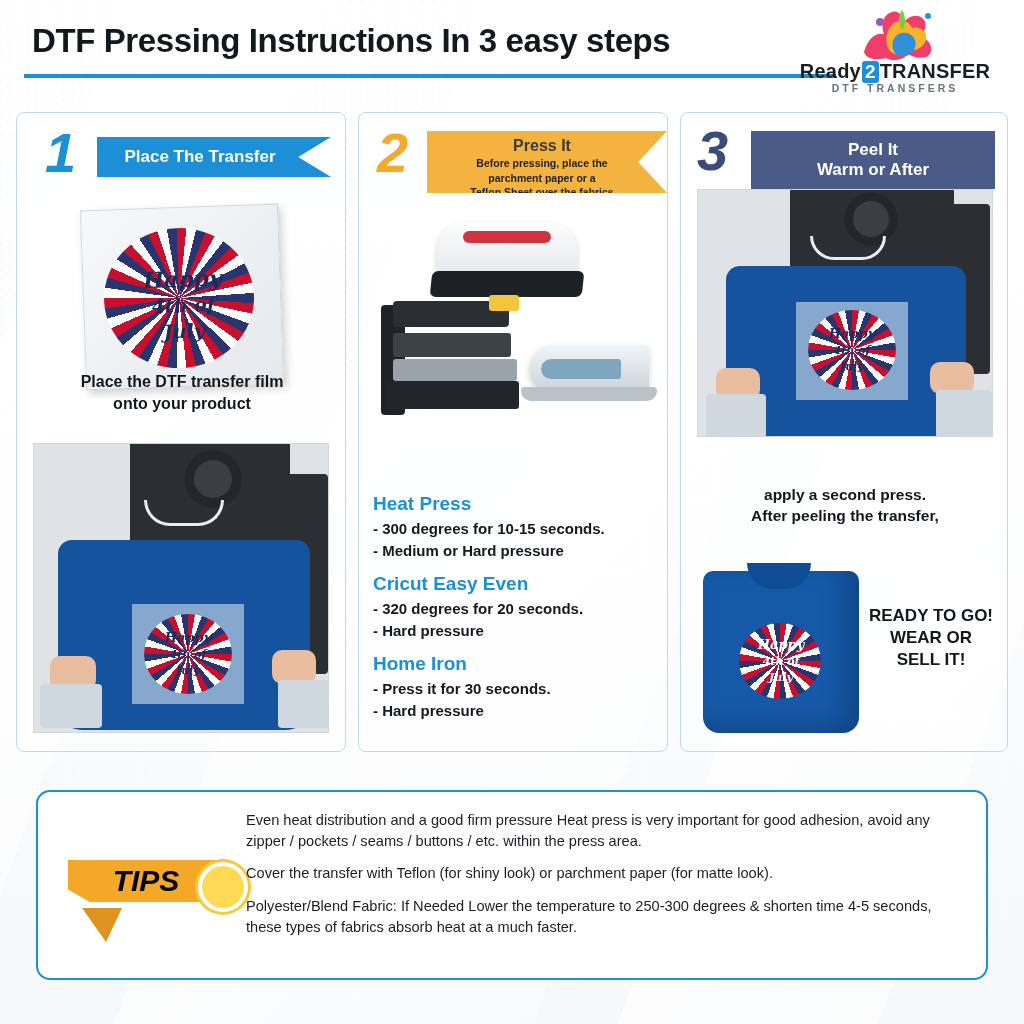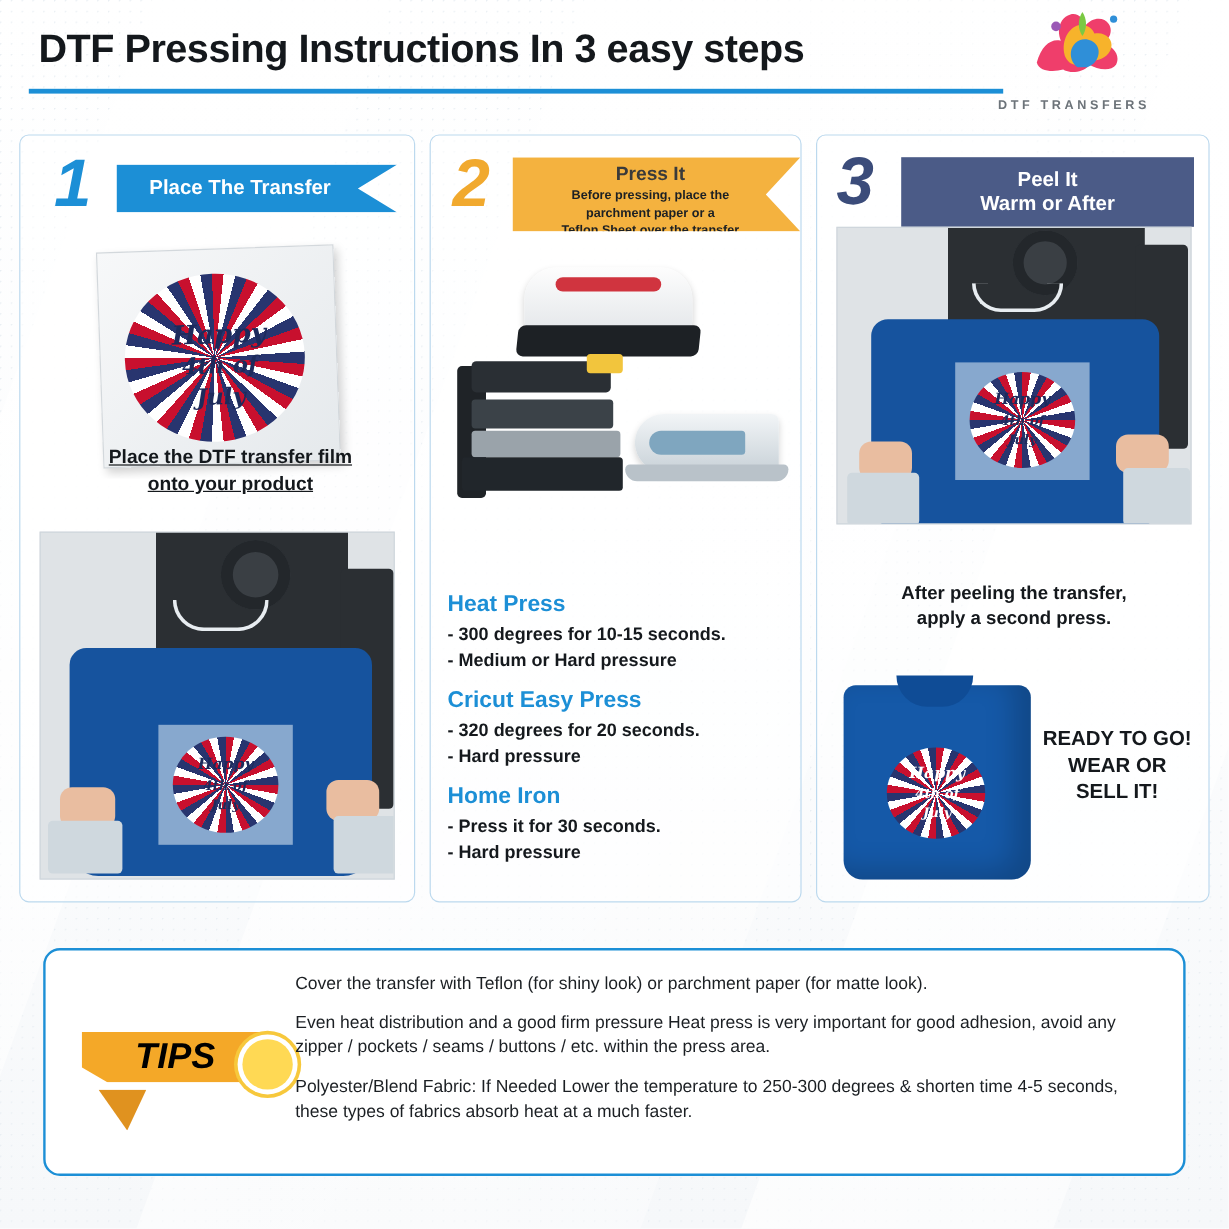--- a/index.html
+++ b/index.html
@@ -230,20 +230,23 @@
 
     <div class="logo">
       <svg class="logo-splash" viewBox="0 0 84 52">
         <path d="M6 44 C10 30 18 24 26 26 C22 16 26 6 34 4 C40 2 46 8 46 14 C52 6 62 6 66 12 C70 18 66 26 60 28 C70 30 76 38 72 46 C68 52 56 50 50 46 C46 52 34 54 28 50 C20 52 8 52 6 44Z" fill="#ef3e6b"></path>
         <path d="M30 40 C26 30 30 18 38 14 C44 11 52 14 54 20 C62 18 70 24 68 32 C66 40 56 44 48 42 C44 48 34 48 30 40Z" fill="#f7b32b"></path>
         <path d="M40 48 C34 44 32 34 38 28 C43 23 52 24 56 30 C60 36 56 46 48 48 Z" fill="#2f8fd8"></path>
         <path d="M44 2 C48 8 48 16 44 22 C40 16 40 8 44 2Z" fill="#7ac943"></path>
         <circle cx="22" cy="14" r="4" fill="#9b59b6"></circle>
         <circle cx="70" cy="8" r="3" fill="#2f8fd8"></circle>
       </svg>
+      <div class="logo-text">
+        <span>Ready</span><span class="two">2</span><span>TRANSFER</span>
+      </div>
       <div class="logo-sub">DTF TRANSFERS</div>
     </div>
   </div>
 
   <div class="col col1">
 
     <div class="banner b1">
       <div class="num">1</div>
       <div class="ribbon">Place The Transfer</div>
     </div>
@@ -253,21 +256,21 @@
         <div class="art" style="left:6px; top:6px; width:186px; height:168px;">
           <div class="petals" style="left:14px; top:14px; width:150px; height:140px; background:
               conic-gradient(#c8102e 0 8deg,#ffffff 8deg 16deg,#28356f 16deg 24deg,#c8102e 24deg 32deg,#ffffff 32deg 40deg,#28356f 40deg 48deg,#c8102e 48deg 56deg,#ffffff 56deg 64deg,#28356f 64deg 72deg,#c8102e 72deg 80deg,#ffffff 80deg 88deg,#28356f 88deg 96deg,#c8102e 96deg 104deg,#ffffff 104deg 112deg,#28356f 112deg 120deg,#c8102e 120deg 128deg,#ffffff 128deg 136deg,#28356f 136deg 144deg,#c8102e 144deg 152deg,#ffffff 152deg 160deg,#28356f 160deg 168deg,#c8102e 168deg 176deg,#ffffff 176deg 184deg,#28356f 184deg 192deg,#c8102e 192deg 200deg,#ffffff 200deg 208deg,#28356f 208deg 216deg,#c8102e 216deg 224deg,#ffffff 224deg 232deg,#28356f 232deg 240deg,#c8102e 240deg 248deg,#ffffff 248deg 256deg,#28356f 256deg 264deg,#c8102e 264deg 272deg,#ffffff 272deg 280deg,#28356f 280deg 288deg,#c8102e 288deg 296deg,#ffffff 296deg 304deg,#28356f 304deg 312deg,#c8102e 312deg 320deg,#ffffff 320deg 328deg,#28356f 328deg 336deg,#c8102e 336deg 344deg,#ffffff 344deg 352deg,#28356f 352deg 360deg);"></div>
           <div class="txt" style="top:52px; font-size:22px;">Happy</div>
           <div class="txt" style="top:80px; font-size:19px;">4th of</div>
           <div class="txt" style="top:106px; font-size:19px;">July</div>
         </div>
       </div>
     </div>
 
-    <div class="cap" style="left:24px; top:258px; width:302px; font-size:16px; line-height:1.35;text-decoration:underline;">
+    <div class="cap" style="left:14px; top:258px; width:302px; font-size:16px; line-height:1.35;">
       <div>Place the DTF transfer film</div>
       <div>onto your product</div>
     </div>
 
     <div class="photo pressphoto" style="left:16px; top:330px; width:296px; height:290px; border:1px solid #cfd6dc;">
       <div class="machine" style="left:96px; top:-6px; width:160px; height:120px;"></div>
       <div class="machine" style="left:150px; top:6px; width:58px; height:58px; border-radius:50%; background:#3a3f44; box-shadow: inset 0 0 0 10px #23272b;"></div>
       <div class="machine" style="left:250px; top:30px; width:44px; height:200px; background:#2b2f33; border-radius:4px;"></div>
       <div class="shirt" style="left:24px; top:96px; width:252px; height:190px;"></div>
       <div style="position:absolute; left:110px; top:56px; width:80px; height:26px; border:3px solid #e8edf1; border-top:none; border-radius:0 0 40px 40px;"></div>
@@ -285,21 +288,21 @@
   </div>
 
   <div class="col col2">
 
     <div class="banner b2">
       <div class="num">2</div>
       <div class="ribbon">
         <div class="t">Press It</div>
         <div class="s">Before pressing, place the</div>
         <div class="s">parchment paper or a</div>
-        <div class="s">Teflon Sheet over the transfer</div>
+        <div class="s">Teflon Sheet over the fabrics</div>
       </div>
     </div>
 
     <div class="photo" style="left:12px; top:96px; width:288px; height:268px; background:transparent;">
 
       <div style="position:absolute; left:66px; top:14px; width:140px; height:54px; background:linear-gradient(180deg,#fdfdfd,#e4e7ea); border-radius:26px 26px 10px 10px; box-shadow:0 3px 6px rgba(0,0,0,.18);"></div>
       <div style="position:absolute; left:92px; top:22px; width:88px; height:12px; background:#d0343f; border-radius:7px;"></div>
       <div style="position:absolute; left:60px; top:62px; width:152px; height:26px; background:#1d2125; border-radius:6px; transform:skewX(-6deg);"></div>
 
       <div style="position:absolute; left:10px; top:96px; width:24px; height:110px; background:#1f2327; border-radius:4px;"></div>
@@ -312,21 +315,21 @@
       <div style="position:absolute; left:158px; top:136px; width:120px; height:48px; background:linear-gradient(180deg,#f2f5f7,#c9d2d8); border-radius:40px 10px 6px 40px; box-shadow:0 3px 6px rgba(0,0,0,.18);"></div>
       <div style="position:absolute; left:170px; top:150px; width:80px; height:20px; background:#7fa6bf; border-radius:20px 6px 6px 20px;"></div>
       <div style="position:absolute; left:150px; top:178px; width:136px; height:14px; background:#b9c2c9; border-radius:4px 4px 10px 10px;"></div>
     </div>
 
     <div class="specs">
       <div class="spec-h">Heat Press</div>
       <div class="spec-l">- 300 degrees for 10-15 seconds.</div>
       <div class="spec-l">- Medium or Hard pressure</div>
 
-      <div class="spec-h">Cricut Easy Press</div>
+      <div class="spec-h">Cricut Easy Even</div>
       <div class="spec-l">- 320 degrees for 20 seconds.</div>
       <div class="spec-l">- Hard pressure</div>
 
       <div class="spec-h">Home Iron</div>
       <div class="spec-l">- Press it for 30 seconds.</div>
       <div class="spec-l">- Hard pressure</div>
     </div>
   </div>
 
   <div class="col col3">
@@ -352,22 +355,22 @@
         <div class="txt" style="top:58px; font-size:11px;">July</div>
       </div>
       <div class="hand" style="left:18px; top:178px; width:44px; height:32px;"></div>
       <div class="cuff" style="left:8px; top:204px; width:60px; height:44px;"></div>
       <div class="hand" style="left:232px; top:172px; width:44px; height:32px;"></div>
       <div class="cuff" style="left:238px; top:200px; width:56px; height:48px;"></div>
     </div>
 
 
     <div class="c3cap">
+      <div>apply a second press.</div>
       <div>After peeling the transfer,</div>
-      <div>apply a second press.</div>
     </div>
 
     <div class="folded">
       <div class="body"></div>
       <div class="collar"></div>
       <div class="art" style="left:30px; top:62px; width:100px; height:96px;">
         <div class="petals" style="left:8px; top:8px; width:82px; height:76px; background: conic-gradient(#c8102e 0 10deg,#ffffff 10deg 20deg,#28356f 20deg 30deg,#c8102e 30deg 40deg,#ffffff 40deg 50deg,#28356f 50deg 60deg,#c8102e 60deg 70deg,#ffffff 70deg 80deg,#28356f 80deg 90deg,#c8102e 90deg 100deg,#ffffff 100deg 110deg,#28356f 110deg 120deg,#c8102e 120deg 130deg,#ffffff 130deg 140deg,#28356f 140deg 150deg,#c8102e 150deg 160deg,#ffffff 160deg 170deg,#28356f 170deg 180deg,#c8102e 180deg 190deg,#ffffff 190deg 200deg,#28356f 200deg 210deg,#c8102e 210deg 220deg,#ffffff 220deg 230deg,#28356f 230deg 240deg,#c8102e 240deg 250deg,#ffffff 250deg 260deg,#28356f 260deg 270deg,#c8102e 270deg 280deg,#ffffff 280deg 290deg,#28356f 290deg 300deg,#c8102e 300deg 310deg,#ffffff 310deg 320deg,#28356f 320deg 330deg,#c8102e 330deg 340deg,#ffffff 340deg 350deg,#28356f 350deg 360deg);"></div>
         <div class="txt" style="top:22px; font-size:13px; color:#ffffff;">Happy</div>
         <div class="txt" style="top:40px; font-size:11px; color:#ffffff;">4th of</div>
         <div class="txt" style="top:56px; font-size:11px; color:#ffffff;">July</div>
@@ -381,18 +384,18 @@
     </div>
   </div>
 
   <div class="tips">
     <div class="tipsbadge">
       <div class="b2l">TIPS</div>
       <div class="tail"></div>
       <div class="sun"></div>
     </div>
     <div class="tipstext">
+      <p>Even heat distribution and a good firm pressure Heat press is very important for good adhesion, avoid any zipper / pockets / seams / buttons / etc. within the press area.</p>
       <p>Cover the transfer with Teflon (for shiny look) or parchment paper (for matte look).</p>
-      <p>Even heat distribution and a good firm pressure Heat press is very important for good adhesion, avoid any zipper / pockets / seams / buttons / etc. within the press area.</p>
       <p>Polyester/Blend Fabric: If Needed Lower the temperature to 250-300 degrees &amp; shorten time 4-5 seconds, these types of fabrics absorb heat at a much faster.</p>
     </div>
   </div>
 </div>
 
 </body></html>

